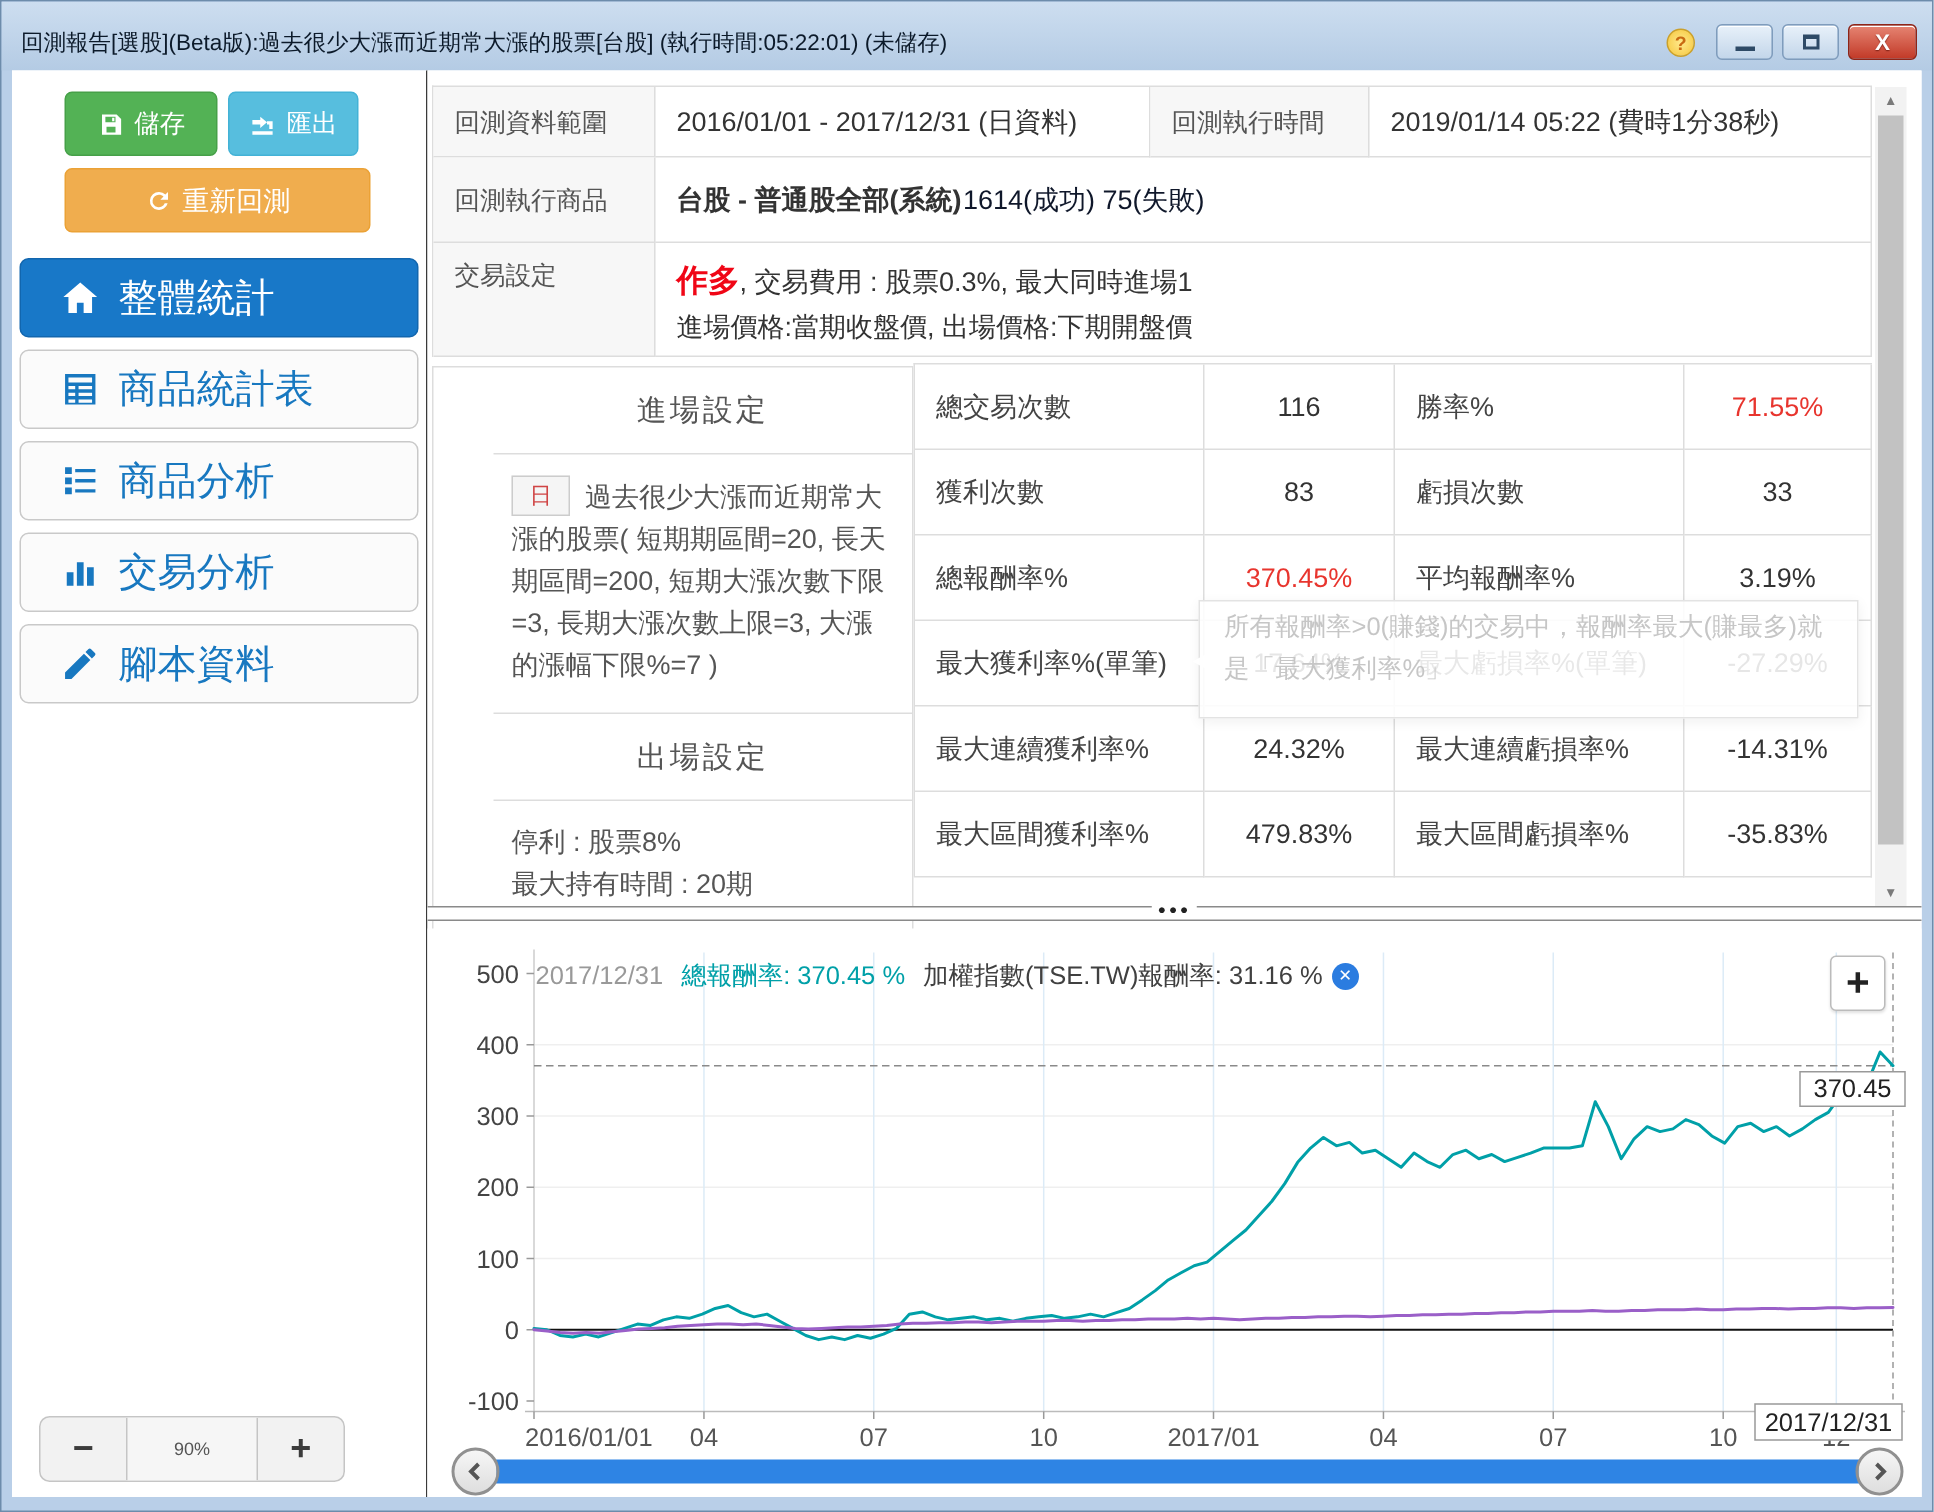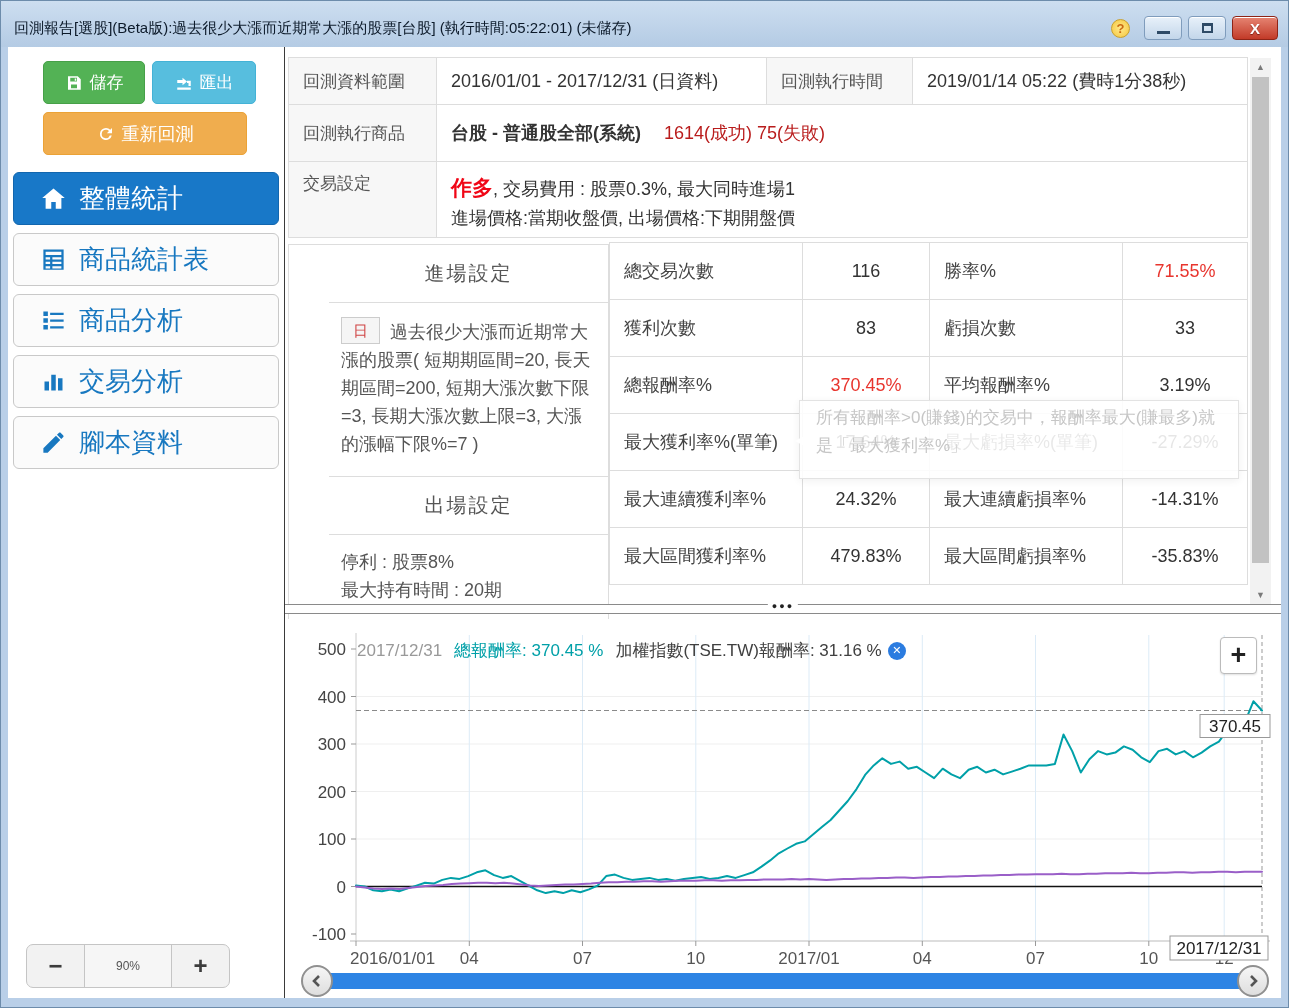--- a/index.html
+++ b/index.html
@@ -21,21 +21,21 @@
 
   
   .main { position:absolute; top:46px; left:7px; right:7px; bottom:9px; background:#fff; display:flex; }
 
   
   .sidebar { width:277px; position:relative; border-right:1px solid #3a3a3a; background:#fff; flex:none; }
   .side-btn-row { display:flex; gap:7px; margin:14px 0 0 35px; }
   .btn { display:flex; align-items:center; justify-content:center; gap:7px; color:#fff; font-size:17px; border-radius:5px; height:43px; cursor:pointer; }
   .btn svg { width:18px; height:18px; fill:#fff; }
   .btn-save { width:102px; background:#53b255; border:1px solid #46a048; }
-  .btn-export { width:104px; background:#57bede; border:1px solid #43b2d6; }
+  .btn-export { width:87px; background:#57bede; border:1px solid #43b2d6; }
   .btn-rerun { width:204px; margin:8px 0 0 35px; background:#f0ad4e; border:1px solid #eba236; font-size:18px; }
   .nav { margin-top:17px; padding:0 5px; }
   .nav-item { display:flex; align-items:center; gap:12px; height:53px; margin-bottom:8px; padding-left:26px;
               border:1px solid #c9c9c9; border-radius:6px; background:#fbfbfb; color:#1878c0; font-size:26px; cursor:pointer; }
   .nav-item svg { width:27px; height:27px; fill:#1878c0; flex:none; }
   .nav-item.active { background:#1878c8; border-color:#1266ae; color:#fff; }
   .nav-item.active svg { fill:#fff; }
   .zoom-ctl { position:absolute; left:18px; bottom:10px; display:flex; border:1px solid #c5c5c5; border-radius:7px; overflow:hidden; background:#f2f2f2; }
   .zoom-seg { height:42px; display:flex; align-items:center; justify-content:center; color:#3c3c3c; }
   .zoom-minus,.zoom-plus { width:57px; font-size:24px; font-weight:bold; cursor:pointer; }
@@ -45,21 +45,21 @@
   .content { flex:1; position:relative; background:#fff; }
 
   
   .info-table { position:absolute; left:3px; top:10px; width:960px; display:grid;
                 grid-template-columns:148px 330px 146px 1fr; border-top:1px solid #ddd; border-left:1px solid #ddd; }
   .cell { border-right:1px solid #ddd; border-bottom:1px solid #ddd; display:flex; align-items:center; padding:0 14px; font-size:18px; color:#333; }
   .cell.lbl { background:#f7f7f7; color:#555; font-size:17px; }
   .r1 { height:47px; } .r2 { height:57px; } .r3 { height:76px; align-items:flex-start; padding-top:10px; }
   .span3 { grid-column:span 3; }
   .bold { font-weight:bold; }
-  .link-blue { color:#b91c1c; margin-left:23px; }
+  .link-blue { color:#0f172a; margin-left:1px; }
   .red-big { color:#f00616; font-weight:bold; font-size:21px; }
   .trade-lines { line-height:1.55;text-align:center; }
 
   
   .mid-row { position:absolute; left:3px; top:197px; width:960px; display:flex; align-items:flex-start; }
   .entry-box { width:321px; border:1px solid #ddd; background:#fff; flex:none;padding-left:40px; }
   .box-head { text-align:center; font-size:20px; color:#555; padding:15px 0; border-bottom:1px solid #ddd; letter-spacing:2px; }
   .box-body { padding:14px 12px 18px 12px; font-size:18px; color:#555; line-height:1.55; }
   .freq-badge { display:inline-block; border:1px solid #ccc; background:#f5f5f5; color:#d04545; font-size:15px; padding:1px 11px; margin-right:10px; vertical-align:2px; }
   .exit-head { border-top:1px solid #ddd; }

